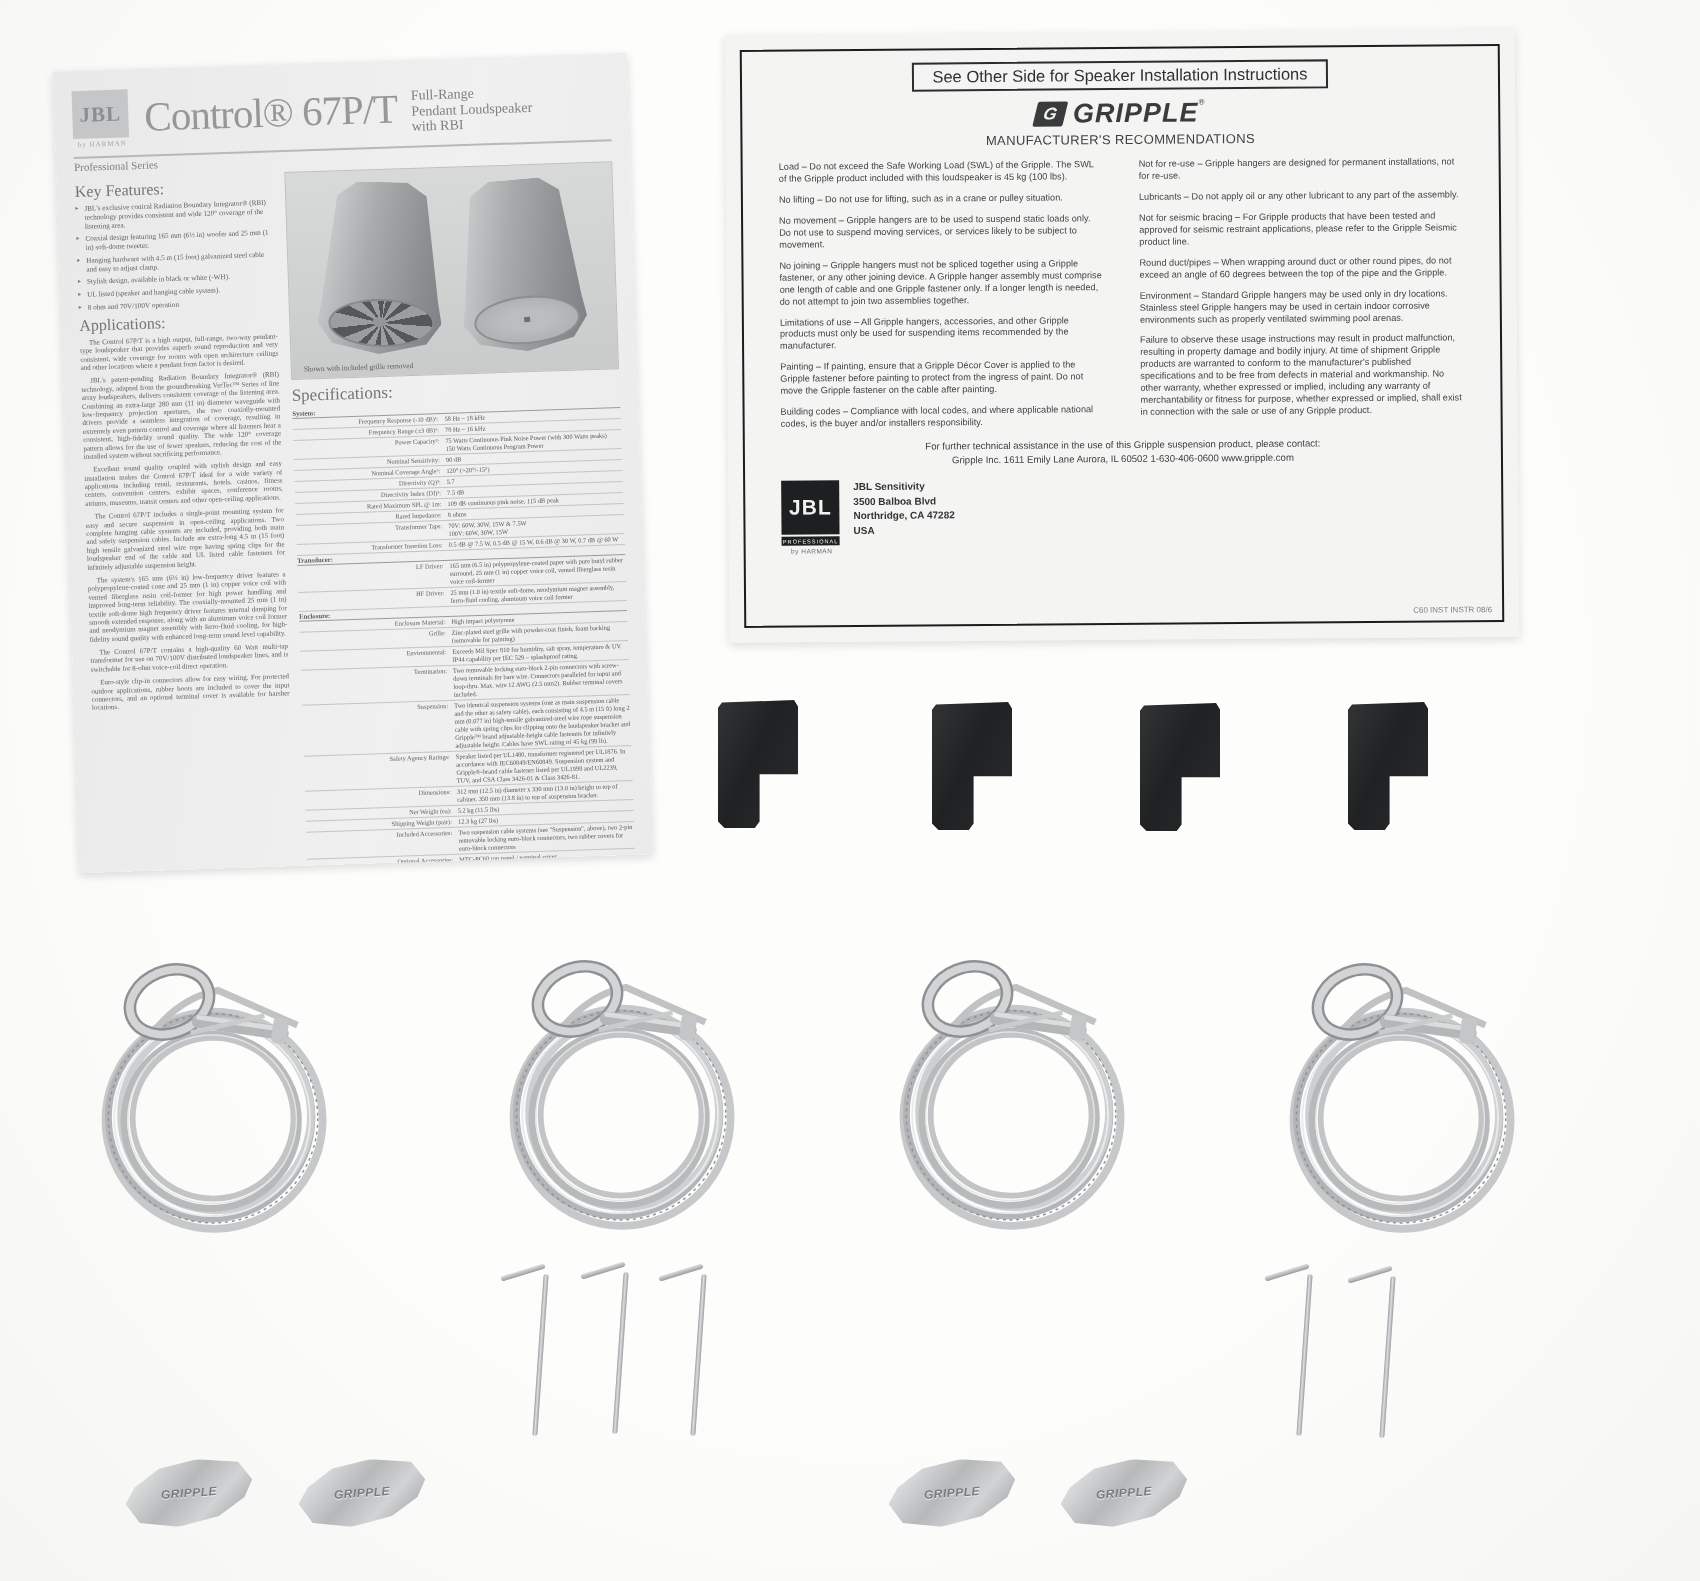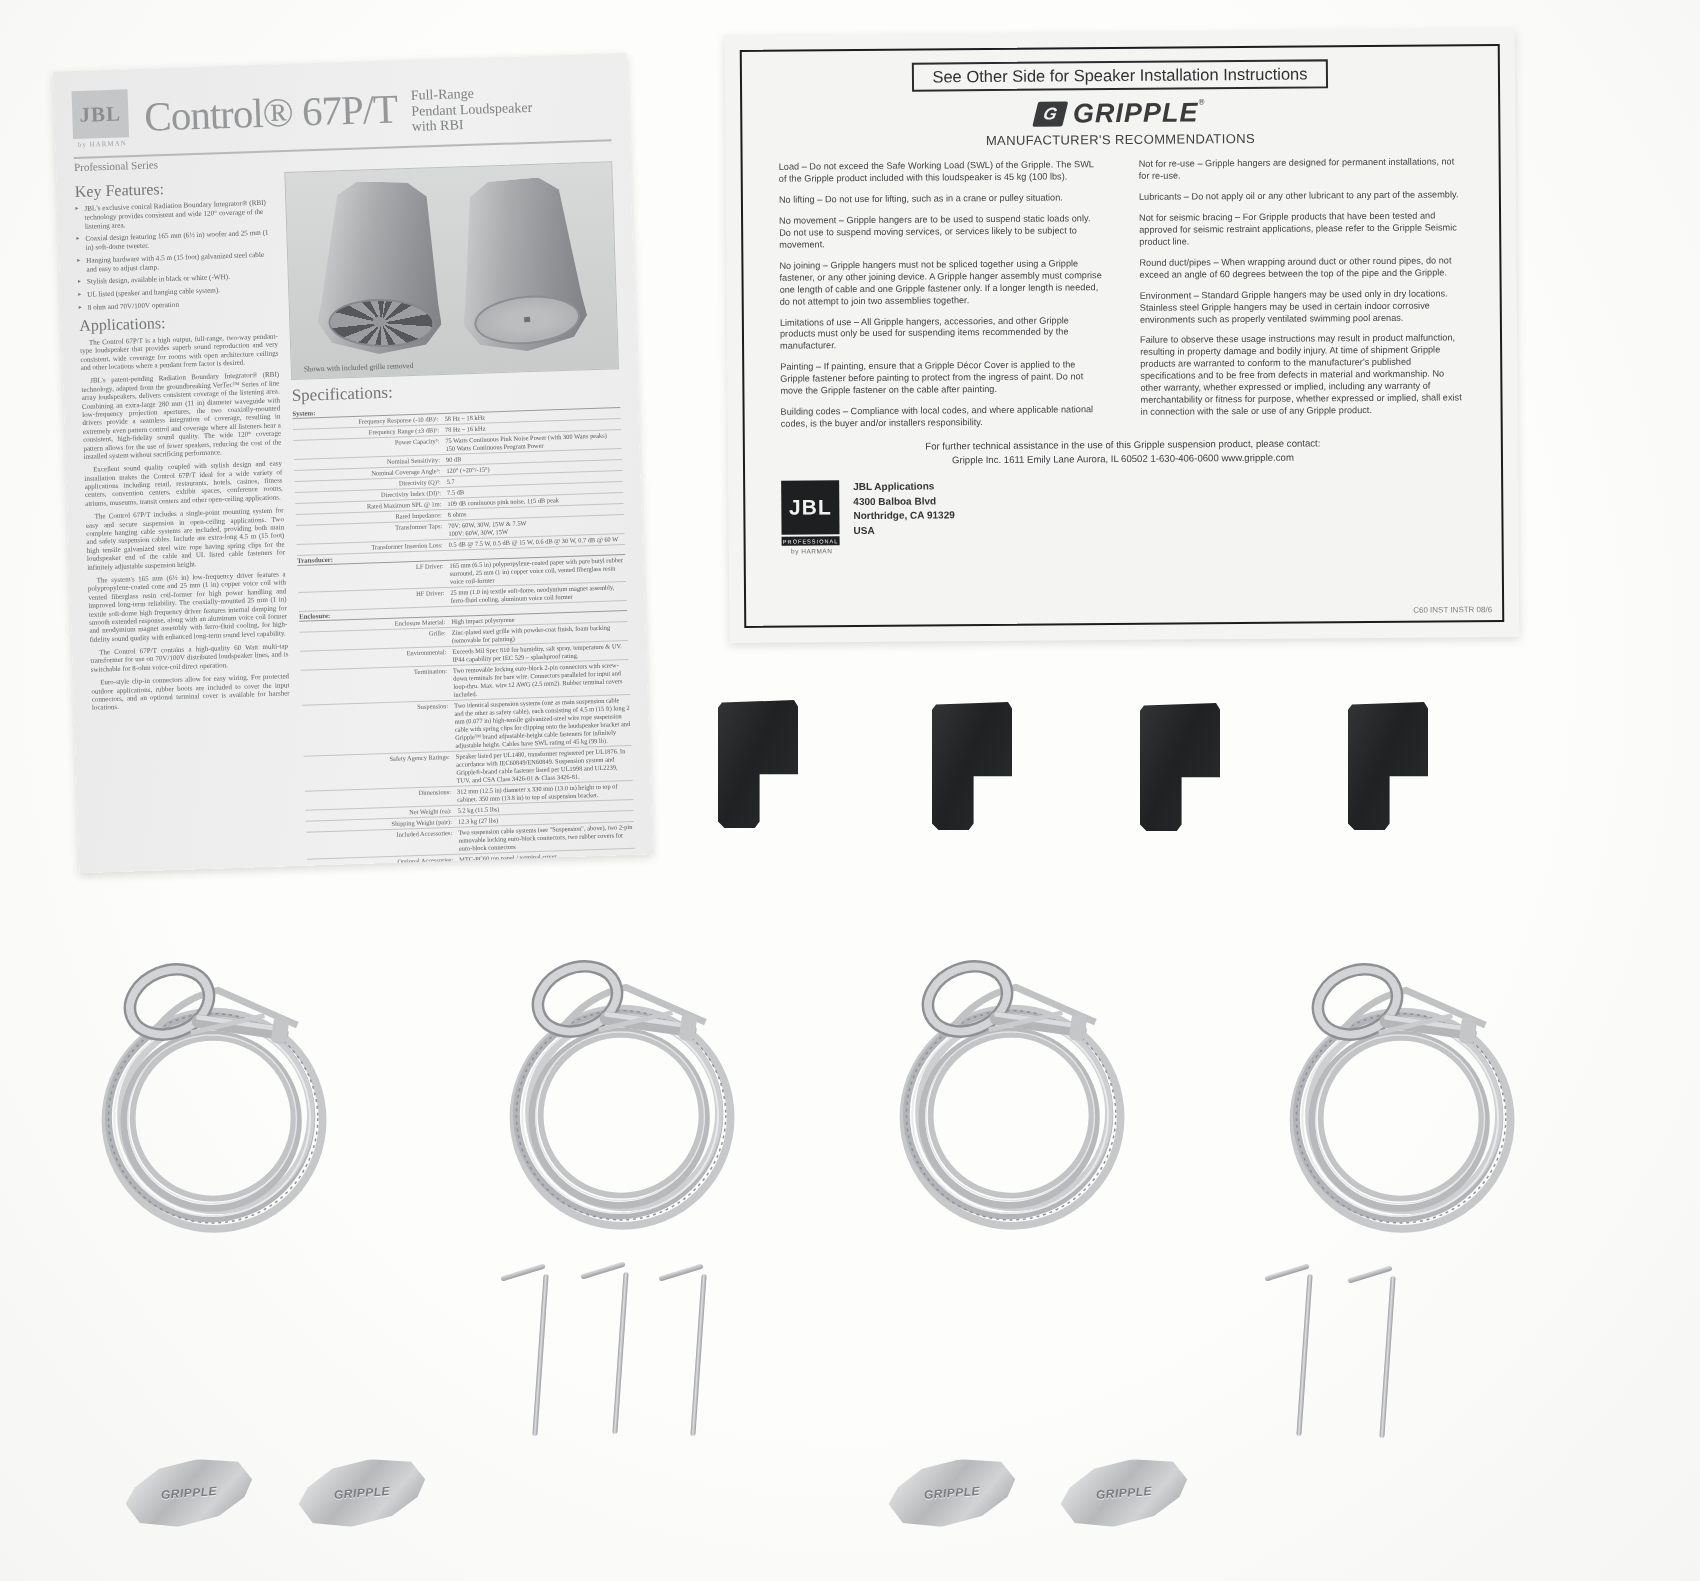--- a/index.html
+++ b/index.html
@@ -323,23 +323,23 @@
       <div class="gr-contact2">Gripple Inc.  1611 Emily Lane  Aurora, IL 60502  1-630-406-0600    www.gripple.com</div>
 
       <div class="gr-foot">
         <div class="jblk">
           <div class="bx">JBL</div>
           <div class="bar">PROFESSIONAL</div>
           <div class="byh">by HARMAN</div>
         </div>
         <div class="gr-addr">
 
-        <div>JBL Applications</div>
-            <div>4300 Balboa Blvd</div>
-            <div>Northridge, CA 91329</div>
+        <div>JBL Sensitivity</div>
+            <div>3500 Balboa Blvd</div>
+            <div>Northridge, CA 47282</div>
             <div>USA</div>
           </div>
       </div>
       <div class="doc-code">C60 INST INSTR  08/6</div>
     </div>
   </div>
 
   <div class="cover" style="left:718px;top:700px;"></div>
   <div class="cover" style="left:932px;top:702px;"></div>
   <div class="cover" style="left:1140px;top:703px;"></div>

